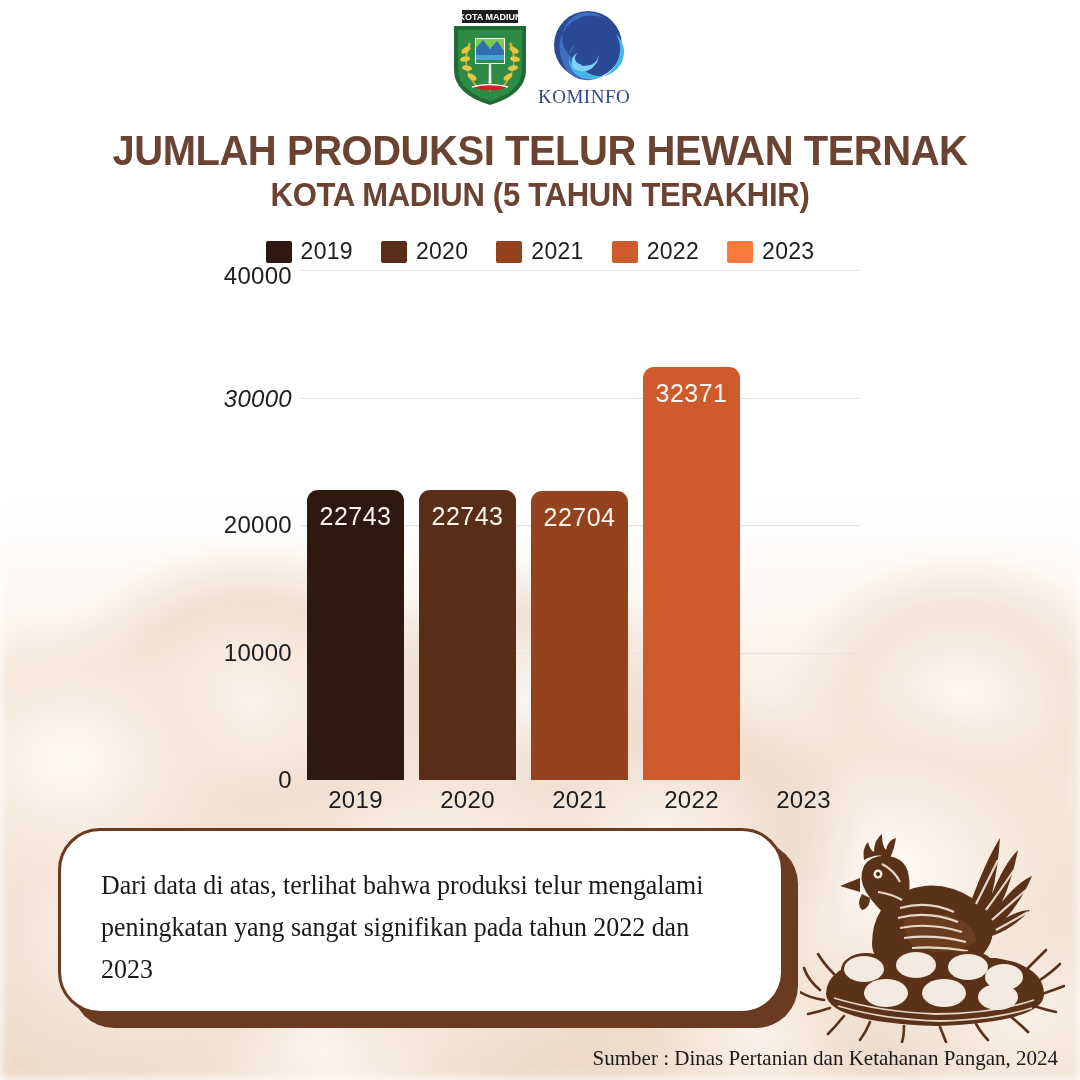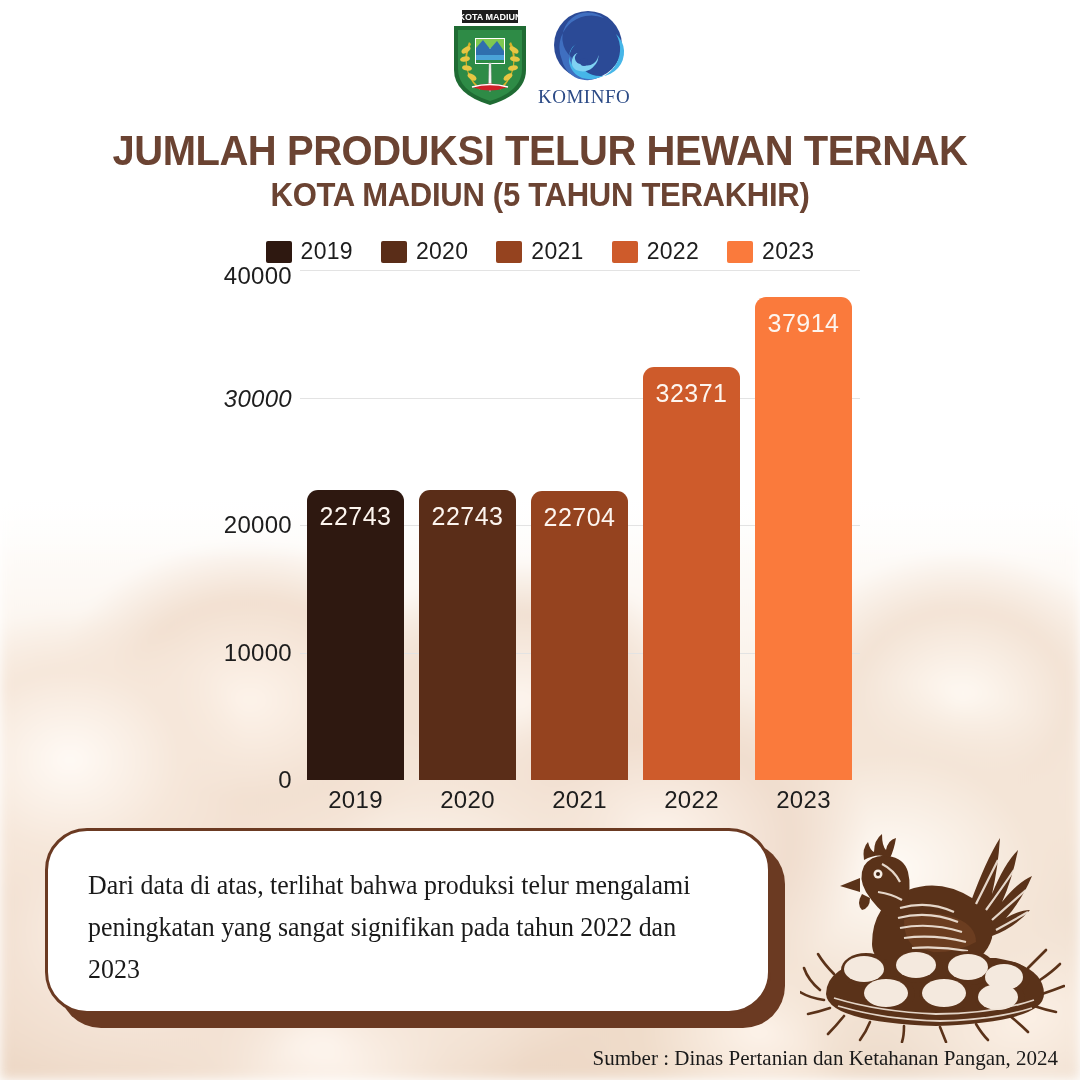--- a/index.html
+++ b/index.html
@@ -99,21 +99,21 @@
     color:#fdf5ef; font-size:25px; letter-spacing:0.5px;
     margin-top:12px;
   }
   .x-labels { position:absolute; left:300px; top:516px; width:560px; height:40px; }
   .x-label {
     position:absolute; top:0; width:97px; text-align:center;
     font-size:24px; color:#1d1d1d; letter-spacing:0.3px;
   }
 
   
-  #callout { position:absolute; left:45px; top:828px; width:704px; height:200px; }
+  #callout { position:absolute; left:58px; top:828px; width:704px; height:200px; }
   .callout-shadow {
     position:absolute; left:14px; top:14px; width:726px; height:186px;
     background:#6b3a22; border-radius:42px;
   }
   .callout-box {
     position:absolute; left:0; top:0; width:726px; height:186px;
     background:#ffffff; border:3px solid #6b3a22; border-radius:42px;
     padding:34px 40px 0 40px;
   }
   .callout-text {
@@ -244,25 +244,20 @@
         <div class="bar-slot" style="left: 231px;">
           <div class="bar" style="height: 289.476px; background: rgb(149, 67, 31);">
             <span class="bar-value">22704</span>
           </div>
         </div>
         <div class="bar-slot" style="left: 343px;">
           <div class="bar" style="height: 412.73px; background: rgb(206, 91, 43);">
             <span class="bar-value">32371</span>
           </div>
         </div>
-        <div class="bar-slot" style="left: 455px;">
-          <div class="bar" style="height: 483.404px; background: rgb(250, 122, 60);">
-            <span class="bar-value">37914</span>
-          </div>
-        </div>
       </div>
     <div class="x-labels" id="x-labels">
         <div class="x-label" style="left: 7px; width: 97px;">2019</div>
         <div class="x-label" style="left: 119px; width: 97px;">2020</div>
         <div class="x-label" style="left: 231px; width: 97px;">2021</div>
         <div class="x-label" style="left: 343px; width: 97px;">2022</div>
         <div class="x-label" style="left: 455px; width: 97px;">2023</div>
       </div>
   </div>
 

